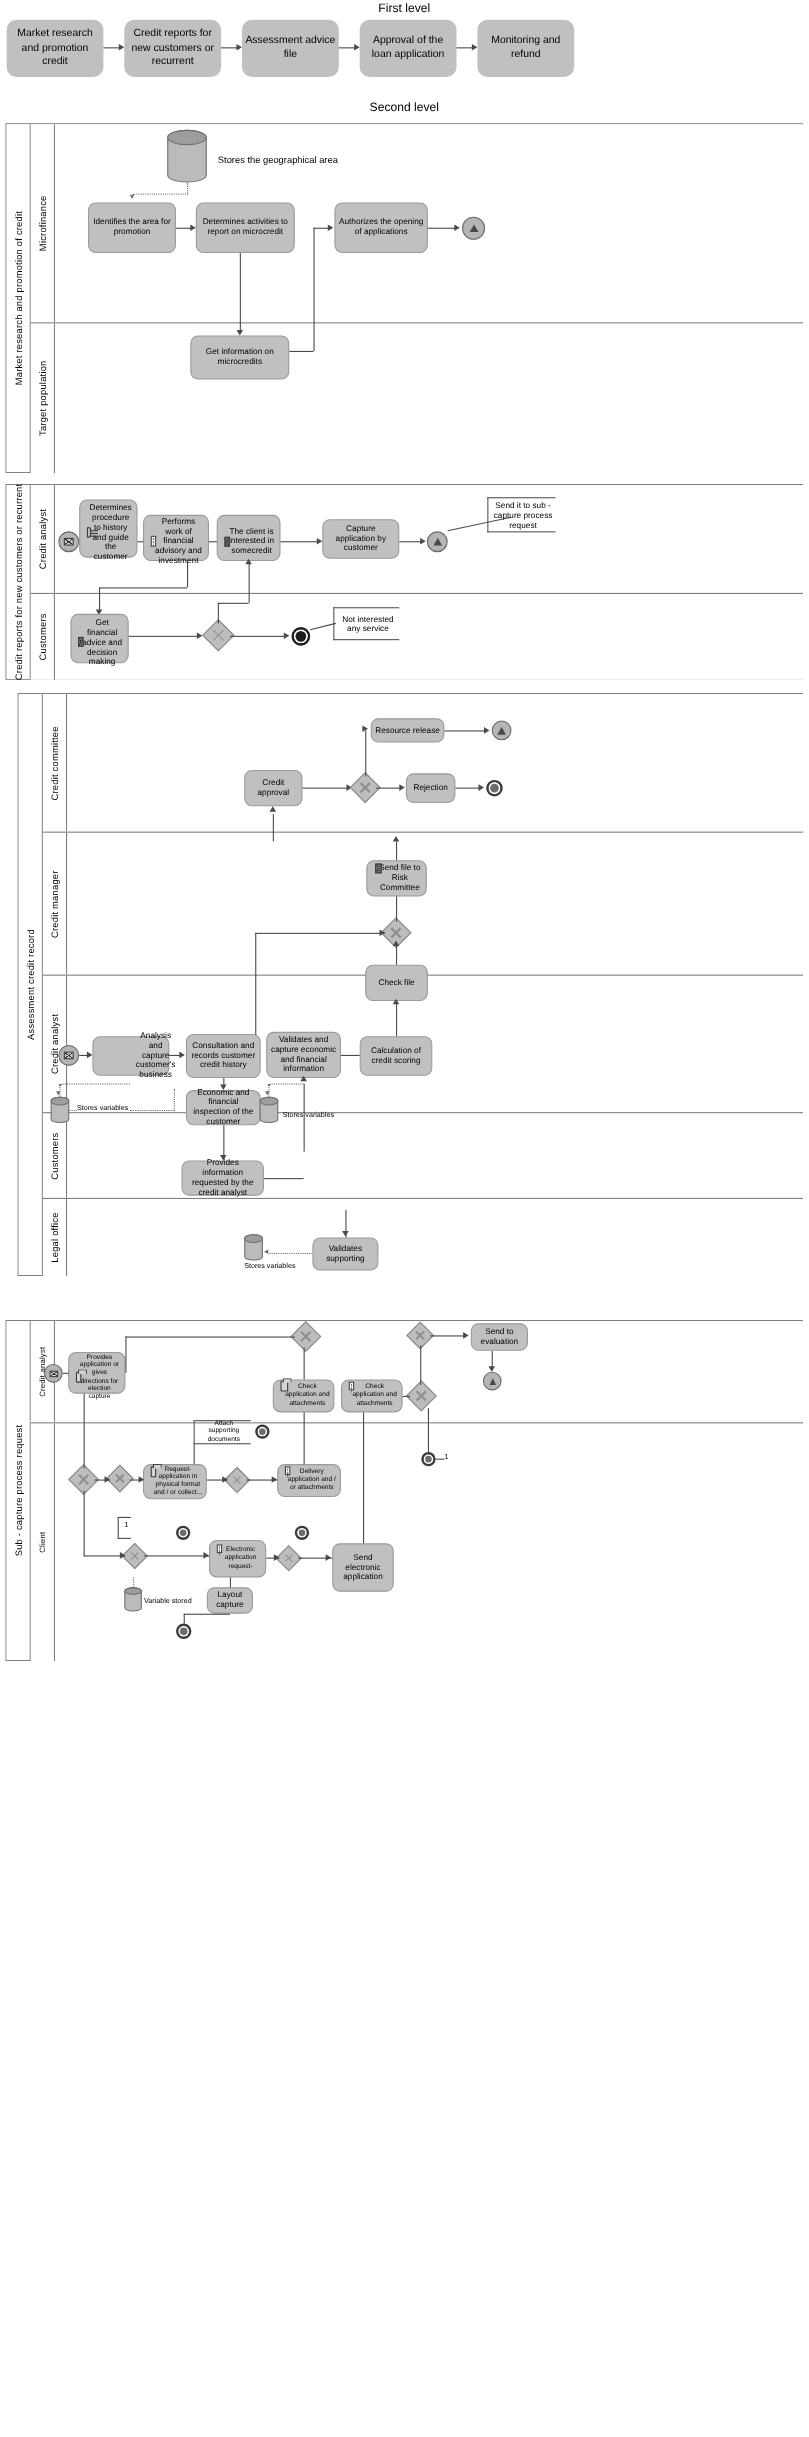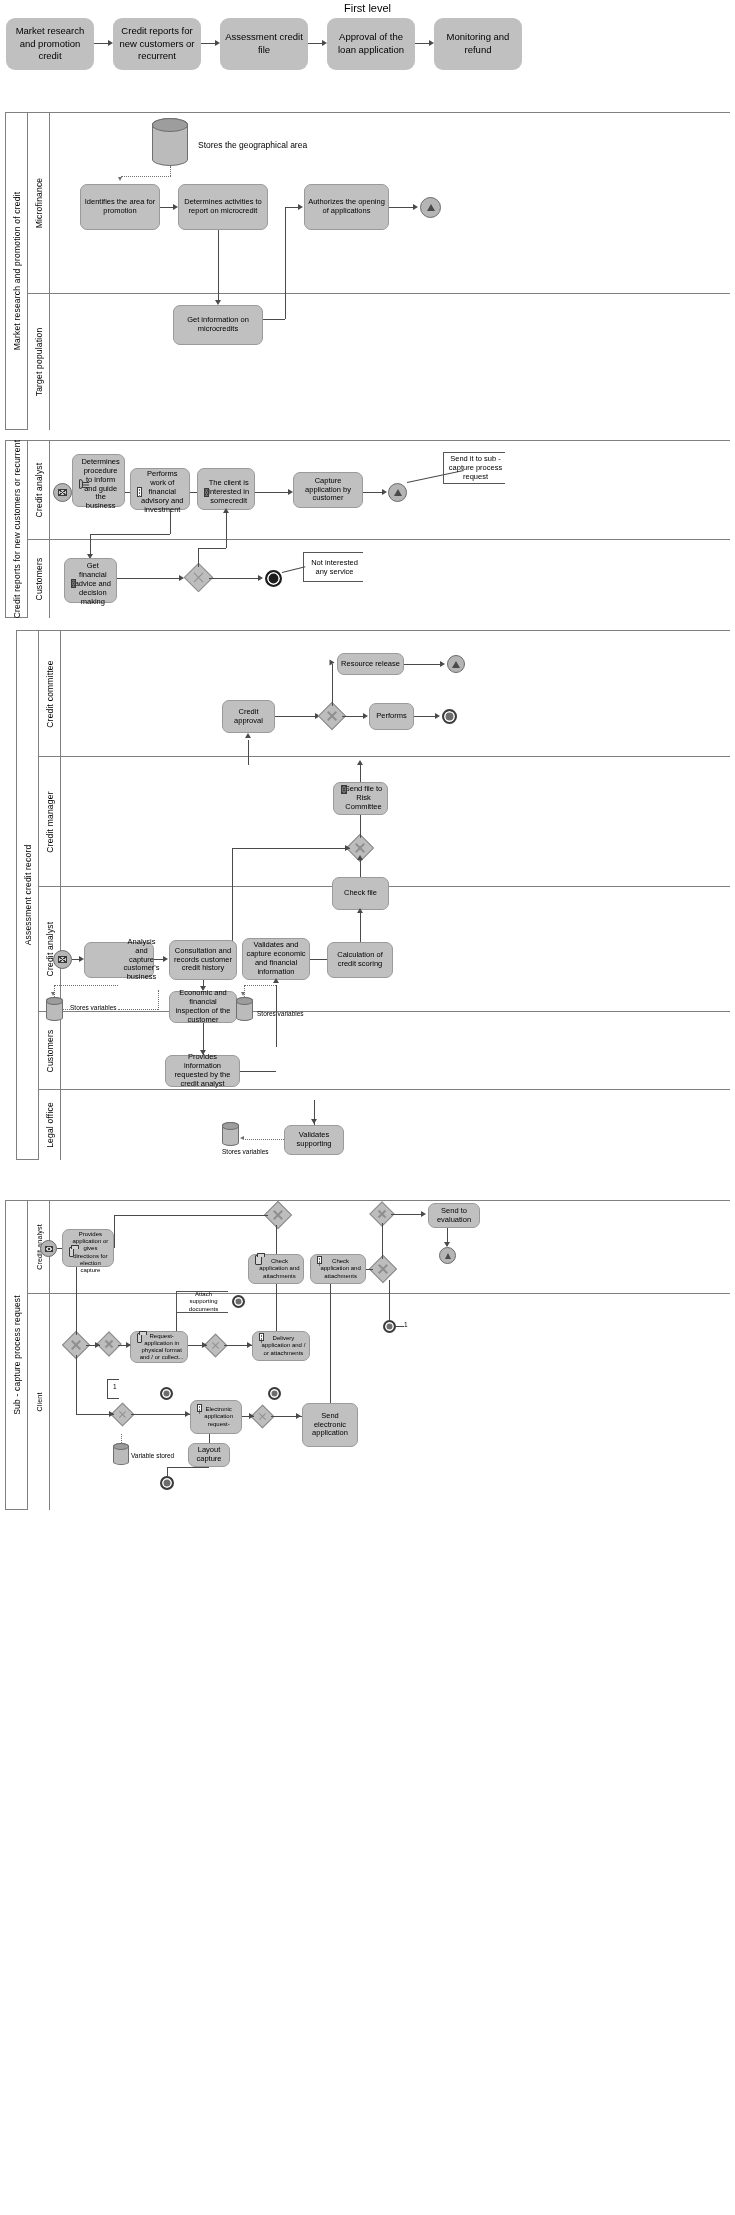--- a/index.html
+++ b/index.html
@@ -249,30 +249,31 @@
   <div class="section-title" style="left:0; top:2px; width:735px;">First level</div>
 
   <div class="task l1" style="left:6px; top:18px; width:88px; height:52px;">Market research and promotion credit</div>
   <div class="cn h" style="left:94px; top:43px; width:15px;"></div>
   <div class="ar r" style="left:108px; top:40px;"></div>
 
   <div class="task l1" style="left:113px; top:18px; width:88px; height:52px;">Credit reports for new customers or recurrent</div>
   <div class="cn h" style="left:201px; top:43px; width:15px;"></div>
   <div class="ar r" style="left:215px; top:40px;"></div>
 
-  <div class="task l1" style="left:220px; top:18px; width:88px; height:52px;">Assessment credit file</div>
+  <div class="task l1" style="left:220px; top:18px; width:88px; height:52px;">Assessment advice file</div>
   <div class="cn h" style="left:308px; top:43px; width:15px;"></div>
   <div class="ar r" style="left:322px; top:40px;"></div>
 
   <div class="task l1" style="left:327px; top:18px; width:88px; height:52px;">Approval of the loan application</div>
   <div class="cn h" style="left:415px; top:43px; width:15px;"></div>
   <div class="ar r" style="left:429px; top:40px;"></div>
 
   <div class="task l1" style="left:434px; top:18px; width:88px; height:52px;">Monitoring and refund</div>
 
+  <div class="section-title" style="left:0; top:92px; width:735px;">Second level</div>
 
   <div class="pool" style="left:5px; top:112px; width:725px; height:318px;">
     <div class="pool-label">
       <span class="vtext">Market research and promotion of credit</span>
     </div>
 
     <div class="lane first" style="top:0; width:702px; height:180px;">
       <div class="lane-label">
         <span class="vtext">Microfinance</span>
       </div>
@@ -333,21 +334,21 @@
   </div>
 
   <div class="event start-msg" style="left:53px; top:483px; width:19px; height:19px;">
     <span class="envsm"></span>
   </div>
   <div class="cn h" style="left:72px; top:492px; width:8px;"></div>
   <div class="ar r" style="left:79px; top:489px;"></div>
 
   <div class="task" style="left:72px; top:454px; width:53px; height:53px;">
     <span class="tmark handicon"></span>
-    <span style="padding-top:8px;">Determines procedure to inform and guide the business</span>
+    <span style="padding-top:8px;">Determines procedure to history and guide the customer</span>
   </div>
   <div class="cn h" style="left:125px; top:492px; width:10px;"></div>
   <div class="ar r" style="left:134px; top:489px;"></div>
 
   <div class="task" style="left:130px; top:468px; width:60px; height:42px;">
     <span class="tmark listicon"></span>
     <span style="padding-top:7px;">Performs work of financial advisory and investment</span>
   </div>
   <div class="cn h" style="left:190px; top:492px; width:10px;"></div>
   <div class="ar r" style="left:199px; top:489px;"></div>
@@ -360,21 +361,21 @@
   <div class="ar r" style="left:288px; top:489px;"></div>
 
   <div class="task" style="left:293px; top:472px; width:70px; height:36px;">Capture application by customer</div>
   <div class="cn h" style="left:363px; top:492px; width:20px;"></div>
   <div class="ar r" style="left:382px; top:489px;"></div>
   <div class="event link" style="left:388px; top:483px; width:19px; height:19px;">
     <span class="caret"></span>
   </div>
 
   <div class="cn h" style="left:407px; top:482px; width:58px; transform:rotate(-12deg); transform-origin:left center;"></div>
-  <div class="anno" style="left:443px; top:452px; width:62px; height:32px; display:flex; ">
+  <div class="anno" style="left:443px; top:452px; width:62px; height:32px; display:flex; align-items:center;">
     <span>Send it to sub - capture process request</span>
   </div>
 
   <div class="cn v" style="left:170px; top:510px; height:24px;"></div>
   <div class="cn h" style="left:90px; top:534px; width:80px;"></div>
   <div class="cn v" style="left:90px; top:534px; height:22px;"></div>
   <div class="ar d" style="left:87px; top:554px;"></div>
 
   <div class="task" style="left:64px; top:558px; width:53px; height:45px;">
     <span class="tmark env"></span>
@@ -439,21 +440,21 @@
 
   <div class="task" style="left:222px; top:700px; width:53px; height:33px;">Credit approval</div>
   <div class="cn h" style="left:275px; top:716px; width:41px;"></div>
   <div class="ar r" style="left:315px; top:713px;"></div>
   <div class="gw" style="left:322px; top:706px; width:20px; height:20px;"></div>
   <div class="cn v" style="left:332px; top:664px; height:42px;"></div>
   <div class="cn h" style="left:332px; top:664px; width:0px;"></div>
   <div class="ar u" style="left:329px; top:660px; transform:rotate(90deg);"></div>
   <div class="cn h" style="left:342px; top:716px; width:22px;"></div>
   <div class="ar r" style="left:363px; top:713px;"></div>
-  <div class="task" style="left:369px; top:703px; width:45px; height:27px;">Performs</div>
+  <div class="task" style="left:369px; top:703px; width:45px; height:27px;">Rejection</div>
   <div class="cn h" style="left:414px; top:716px; width:22px;"></div>
   <div class="ar r" style="left:435px; top:713px;"></div>
   <div class="event end-plain" style="left:442px; top:709px; width:15px; height:15px;"></div>
 
   <div class="cn v" style="left:248px; top:740px; height:25px;"></div>
   <div class="ar u" style="left:245px; top:733px;"></div>
 
   <div class="task" style="left:333px; top:782px; width:55px; height:33px;">
     <span class="tmark env" style="left:4px; top:-9px;"></span>
     <span>Send file to Risk Committee</span>

